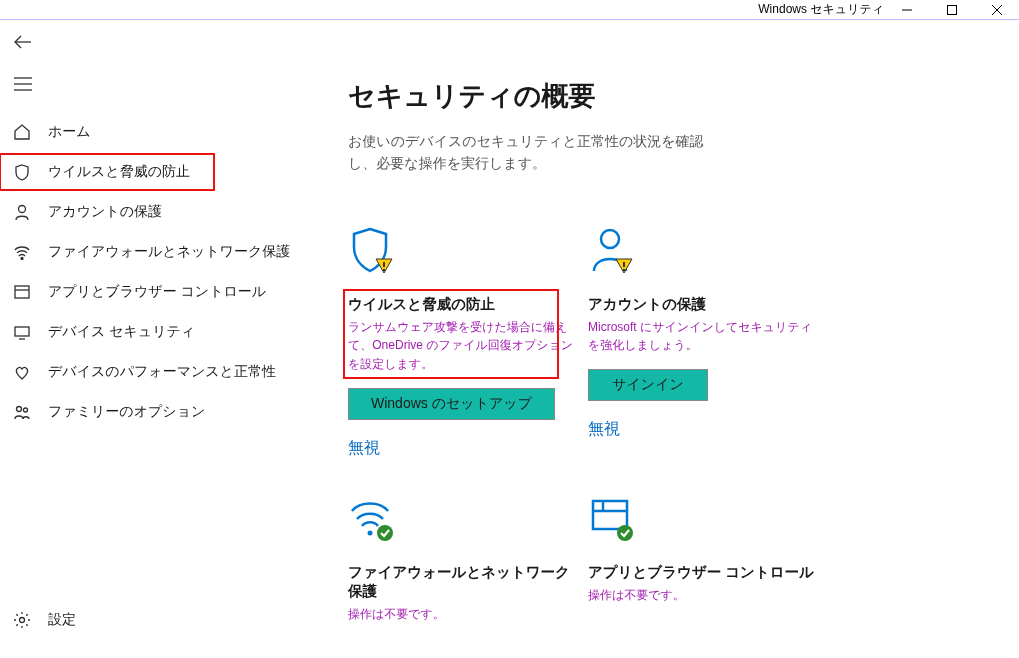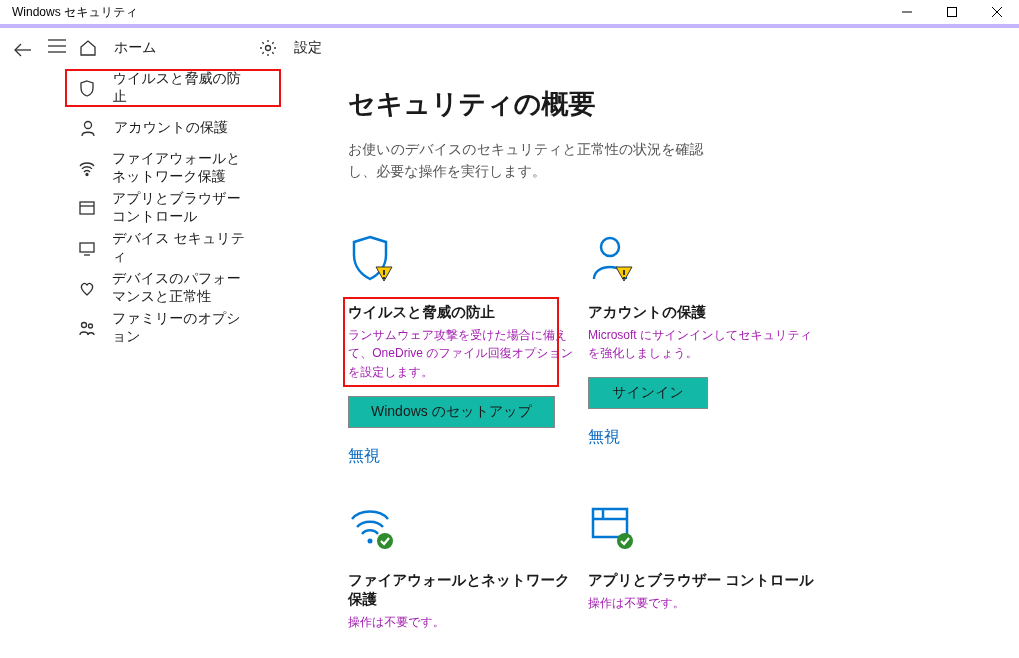--- a/index.html
+++ b/index.html
@@ -8,26 +8,26 @@
     background: #fff;
     width: 1019px;
     height: 658px;
     overflow: hidden;
     color: #1a1a1a;
     font-size: 14px;
   }
 
   
   .titlebar {
-    height: 28px;
-    display: flex;
-    align-items: center;
-    justify-content: space-between;
+    height: 20px;
+    display: flex;
+    align-items: center;
+    justify-content: flex-end;
     padding-left: 12px;
-    border-bottom: 4px solid #c4b5fd;
+    border-bottom: 1px solid #c4b5fd;
   }
   .titlebar .title {
     font-size: 12px;
     color: #000;
   }
   .win-controls { display: flex; height: 100%; }
   .win-btn {
     width: 45px;
     display: flex;
     align-items: center;
@@ -41,21 +41,21 @@
   .body {
     display: flex;
     height: calc(100% - 32px);
   }
 
   
   .nav {
     width: 322px;
     position: relative;
     display: flex;
-    flex-direction: row;
+    flex-direction: column;
   }
   .back-row {
     height: 46px;
     display: flex;
     align-items: center;
     padding-left: 12px;
   }
   .nav-toggle {
     height: 38px;
     display: flex;

